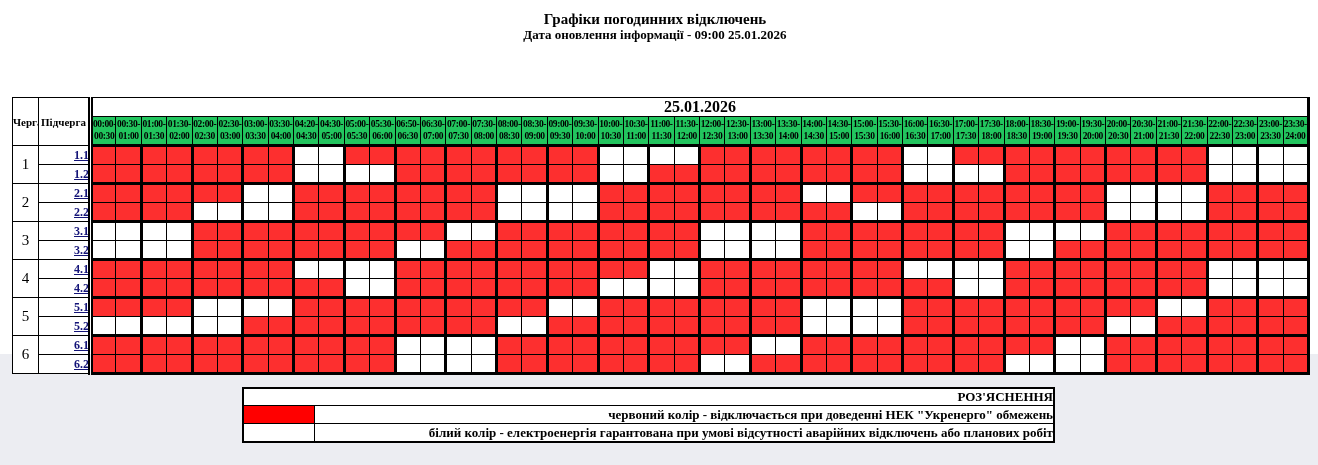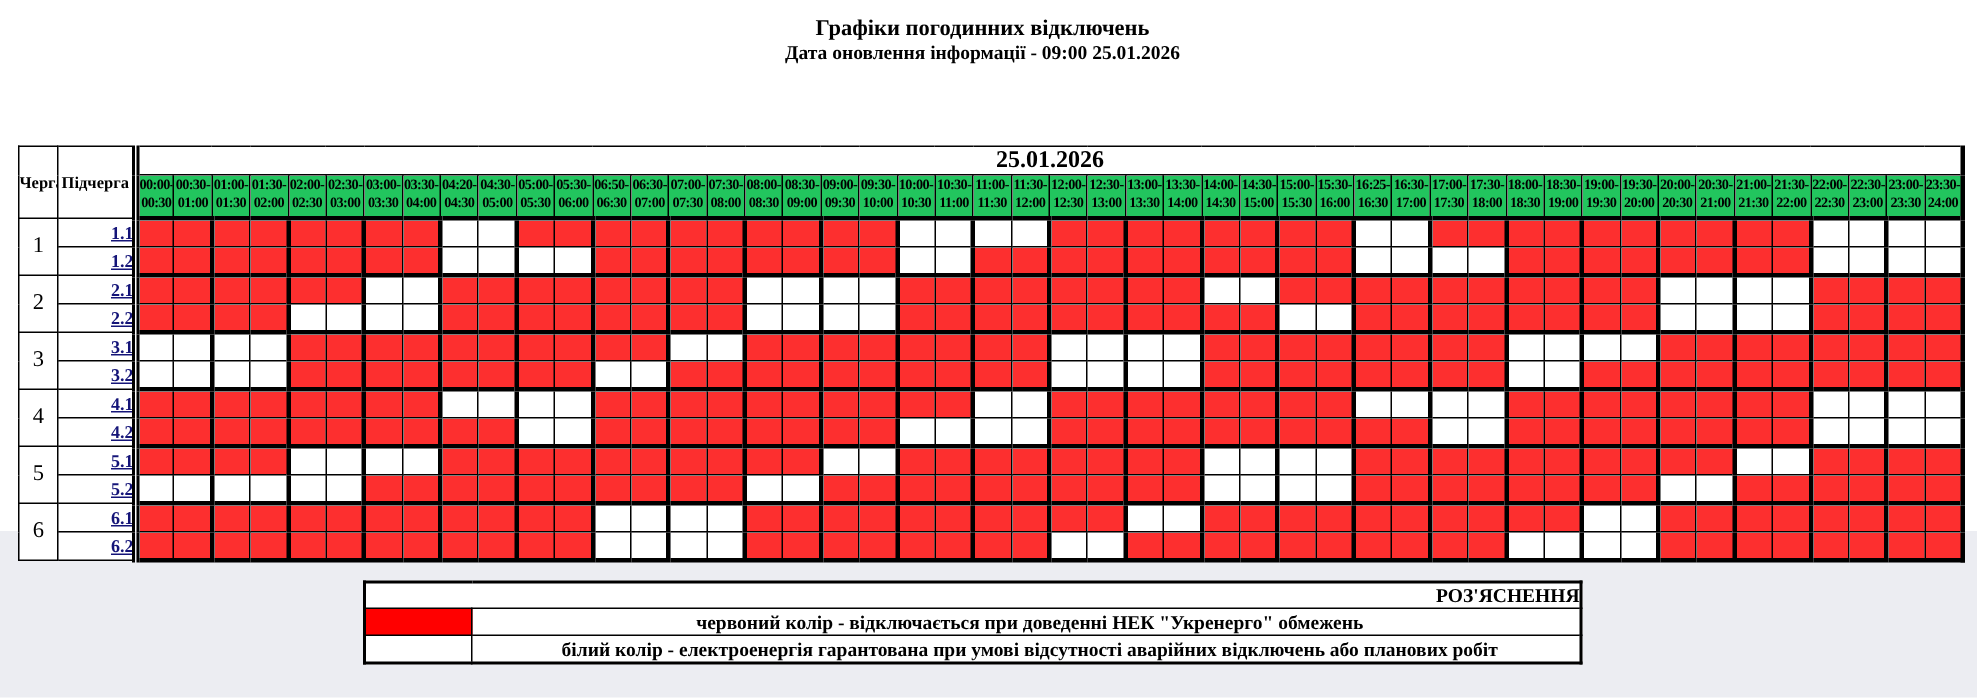--- a/index.html
+++ b/index.html
@@ -30,21 +30,21 @@
   td.cell.clast{border-right:3px solid #000;}
   tr.gs td.cell{border-top:3px solid #000;}
   tr.lastrow td.cell{border-bottom:3px solid #000;}
 
   table.legend{position:absolute;left:242px;top:387px;width:813px;border-collapse:collapse;border:2px solid #000;background:#fff;}
   .legend td{border:1px solid #000;padding:0;font-weight:bold;font-size:13px;}
   td.lg-title{text-align:right;height:15px;}
   td.lg-swatch{width:70px;height:17px;}
   td.lg-swatch.red{background:var(--legend-red,#FF0000);}
   td.lg-swatch.white{background:#FFFFFF;}
-  td.lg-text{padding-left:5px;text-align:center;margin-top:36px;}
+  td.lg-text{padding-left:5px;text-align:right;margin-top:36px;}
 </style>
 </head>
 <body>
 
 <div class="white-bg"></div>
 
 <div class="title">Графіки погодинних відключень</div>
 <div class="subtitle">Дата оновлення інформації - 09:00 25.01.2026</div>
 
 <table class="sched">
@@ -229,21 +229,21 @@
         </th>
         <th class="time">
           <div>15:00-</div>
           <div>15:30</div>
         </th>
         <th class="time">
           <div>15:30-</div>
           <div>16:00</div>
         </th>
         <th class="time">
-          <div>16:25-</div>
+          <div>16:00-</div>
           <div>16:30</div>
         </th>
         <th class="time">
           <div>16:30-</div>
           <div>17:00</div>
         </th>
         <th class="time">
           <div>17:00-</div>
           <div>17:30</div>
         </th>

